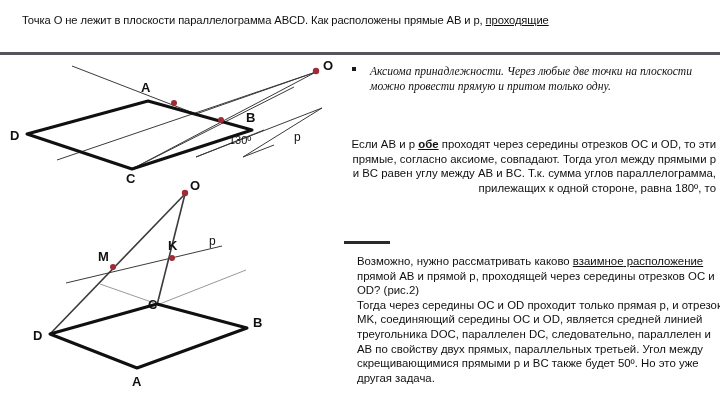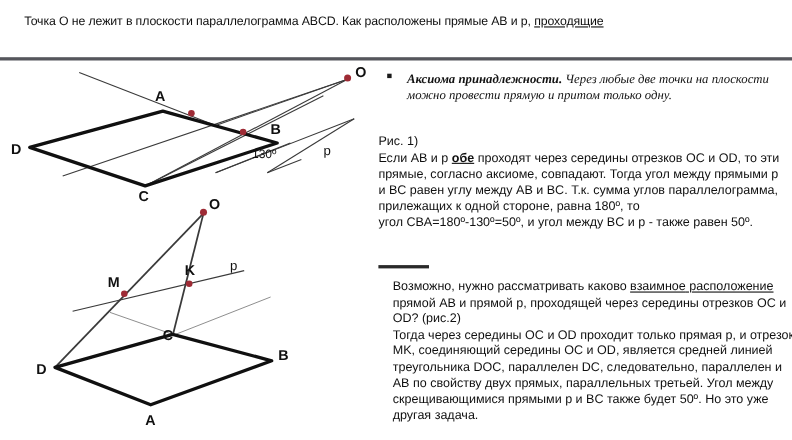--- a/index.html
+++ b/index.html
@@ -25,26 +25,26 @@
   #figures svg{display:block;}
 
   
   #rightcol{position:absolute;left:340px;top:58px;width:380px;height:342px;}
 
   .bullet-block{position:absolute;left:12px;top:6px;width:354px;}
   .bullet-dot{position:absolute;left:0;top:3px;width:4px;height:4px;
               background:#1a1a1a;}
   .axiom{margin-left:18px;font-family:"Liberation Serif", serif;
          font-size:11.6px;line-height:15.2px;font-style:italic;color:#121212;}
-  .axiom b{font-weight:bold;font-style:italic;}
+  .axiom b{font-weight:normal;font-style:italic;}
 
   .para{position:absolute;left:4px;font-size:11.4px;line-height:14.6px;
         color:#101010;width:372px;}
   #ris1{top:64px;}
-  #p1{top:79px;}
+  #p1{top:79px;text-align:right;}
   #midrule{position:absolute;left:4px;top:183px;width:46px;height:2.5px;
            background:#2a2a2a;}
   #p2{top:196px;margin-left:13px;}
 
   
   #watermark{position:absolute;left:536px;top:374px;width:184px;height:26px;
              font-size:23px;font-weight:bold;letter-spacing:0.5px;
              color:#d9d9d9;font-family:"Liberation Sans", sans-serif;
              white-space:nowrap;}
 </style>
@@ -116,23 +116,22 @@
     </svg>
   </div>
 
   <div id="rightcol">
 
     <div class="bullet-block">
       <span class="bullet-dot"></span>
       <div class="axiom"><b>Аксиома принадлежности.</b><span> Через любые две точки на плоскости можно провести прямую и притом только одну.</span></div>
     </div>
 
-    <div class="para" id="ris1">Рис. 1)</div>
 
-    <div class="para" id="p1"><span> Если AB и p </span><b class="u">обе</b><span> проходят через середины отрезков OC и OD, то эти прямые, согласно аксиоме, совпадают. Тогда угол между прямыми p и BC равен углу между AB и BC. Т.к. сумма углов параллелограмма, прилежащих  к одной стороне, равна 180º, то</span><br><span> угол CBA=180º-130º=50º, и угол между BC и p - также равен 50º.</span></div>
+    <div class="para" id="p1"><span> Если AB и p </span><b class="u">обе</b><span> проходят через середины отрезков OC и OD, то эти прямые, согласно аксиоме, совпадают. Тогда угол между прямыми p и BC равен углу между AB и BC. Т.к. сумма углов параллелограмма, прилежащих  к одной стороне, равна 180º, то</span><br></div>
 
     <div id="midrule"></div>
 
     <div class="para" id="p2"><span>Возможно, нужно рассматривать каково </span><span class="u">взаимное</span><span class="u"> расположение</span><span> прямой  AB и прямой p, проходящей через середины отрезков OC и OD? (рис.2)</span><br><span>Тогда через середины OC и OD проходит только прямая p, и отрезок MK, соединяющий середины OC и OD, является средней линией треугольника DOC, параллелен DC, следовательно, параллелен и AB по свойству двух прямых, параллельных третьей. Угол между скрещивающимися прямыми p и BC также будет 50º. Но это уже другая задача.</span></div>
 
   </div>
 
 
 </div>
 

